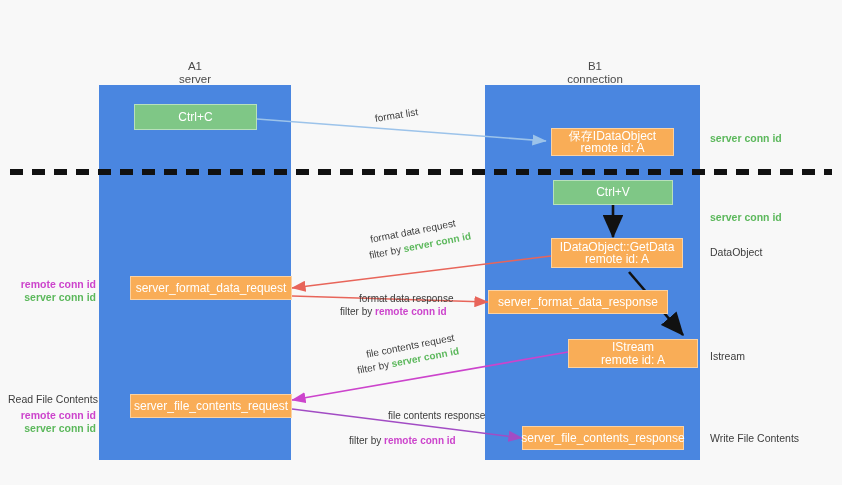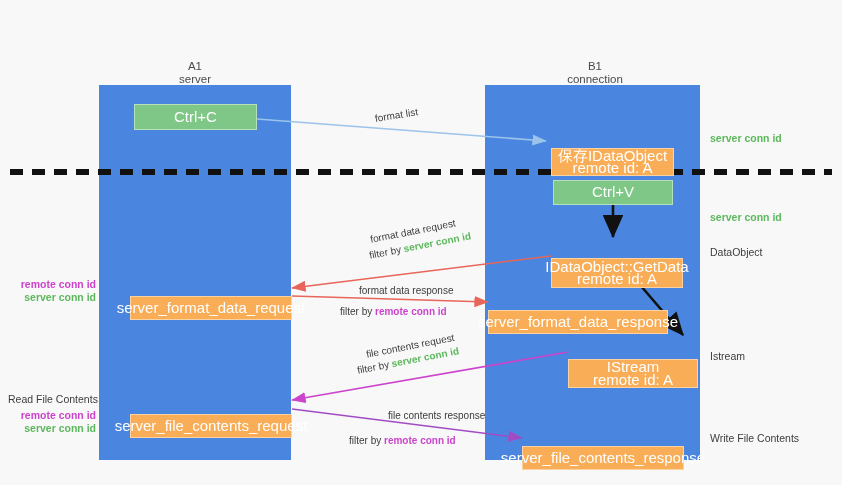--- a/index.html
+++ b/index.html
@@ -34,26 +34,26 @@
     background:#4a86e0;
   }
 
   
   .box{
     box-sizing:border-box;
     display:flex;flex-direction:column;
     align-items:center;justify-content:center;
     text-align:center;
     color:#ffffff;
-    font-size:15px;line-height:12.5px;
+    font-size:12px;line-height:12.5px;
     border:1px solid rgba(255,255,255,.55);
     white-space:pre-line;
   }
   .box.green{background:#7fc786;border-color:#b8e0bb;}
-  .box.orange{background:#f9ad57;border-color:#fbd2a2;margin-top:20px;}
+  .box.orange{background:#f9ad57;border-color:#fbd2a2;}
 
   
   .elabel{
     font-size:10px;line-height:13px;
     color:#3c3c3c;
     white-space:nowrap;
   }
   .elabel .g{color:#5cb85c;font-weight:bold;}
   .elabel .m{color:#cc44cc;font-weight:bold;}
   .rot-up{transform:rotate(-9deg);transform-origin:left top;}
@@ -145,21 +145,21 @@
 
   <div class="abs box orange" style="left:522px;top:426px;width:162px;height:24px;">server_file_contents_response</div>
 
   <div class="abs elabel rot-up" style="left:374px;top:112px;">format list</div>
 
   <div class="abs elabel rot-up2" style="left:369px;top:233px;">format data request</div>
   <div class="abs elabel rot-up2" style="left:368px;top:249px;">
     <span>filter by </span><span class="g">server conn id</span>
   </div>
 
-  <div class="abs elabel" style="left:359px;top:284px;">format data response</div>
+  <div class="abs elabel" style="left:359px;top:292px;">format data response</div>
   <div class="abs elabel" style="left:340px;top:305px;">
     <span>filter by </span><span class="m">remote conn id</span>
   </div>
 
   <div class="abs elabel rot-up2" style="left:365px;top:348px;">file contents request</div>
   <div class="abs elabel rot-up2" style="left:356px;top:364px;">
     <span>filter by </span><span class="g">server conn id</span>
   </div>
 
   <div class="abs elabel" style="left:388px;top:409px;">file contents response</div>

